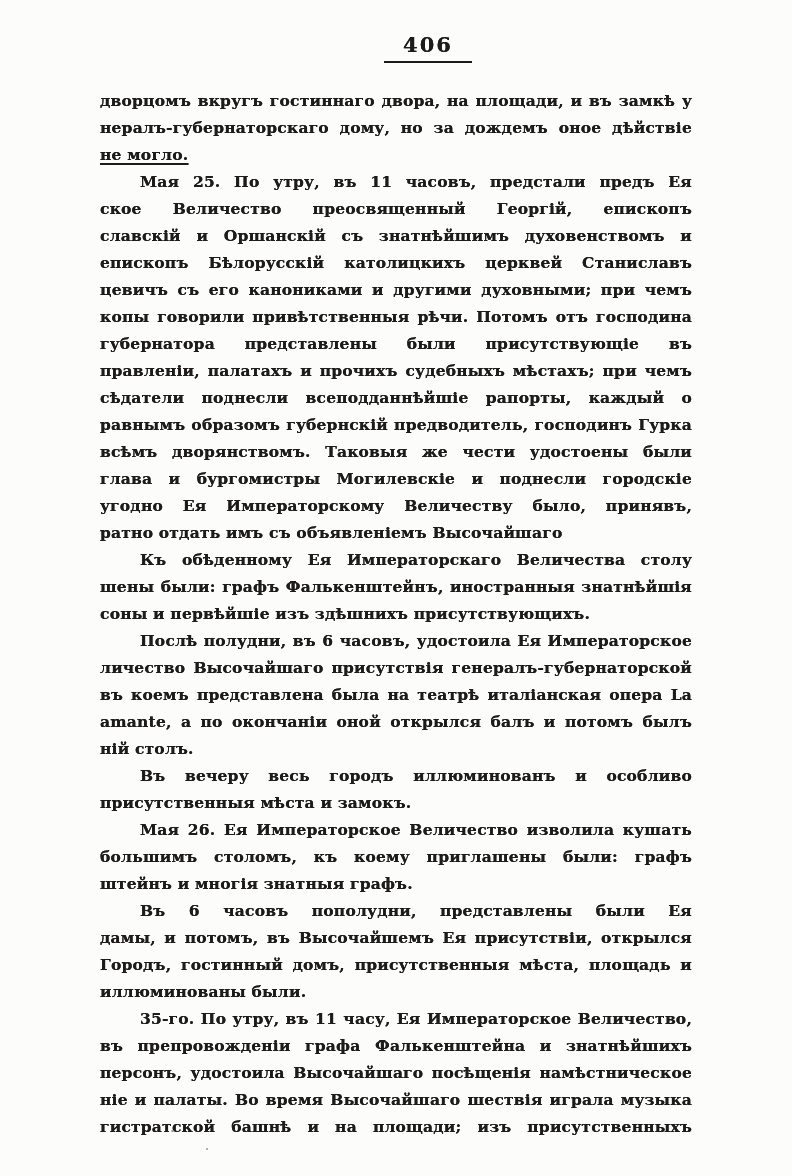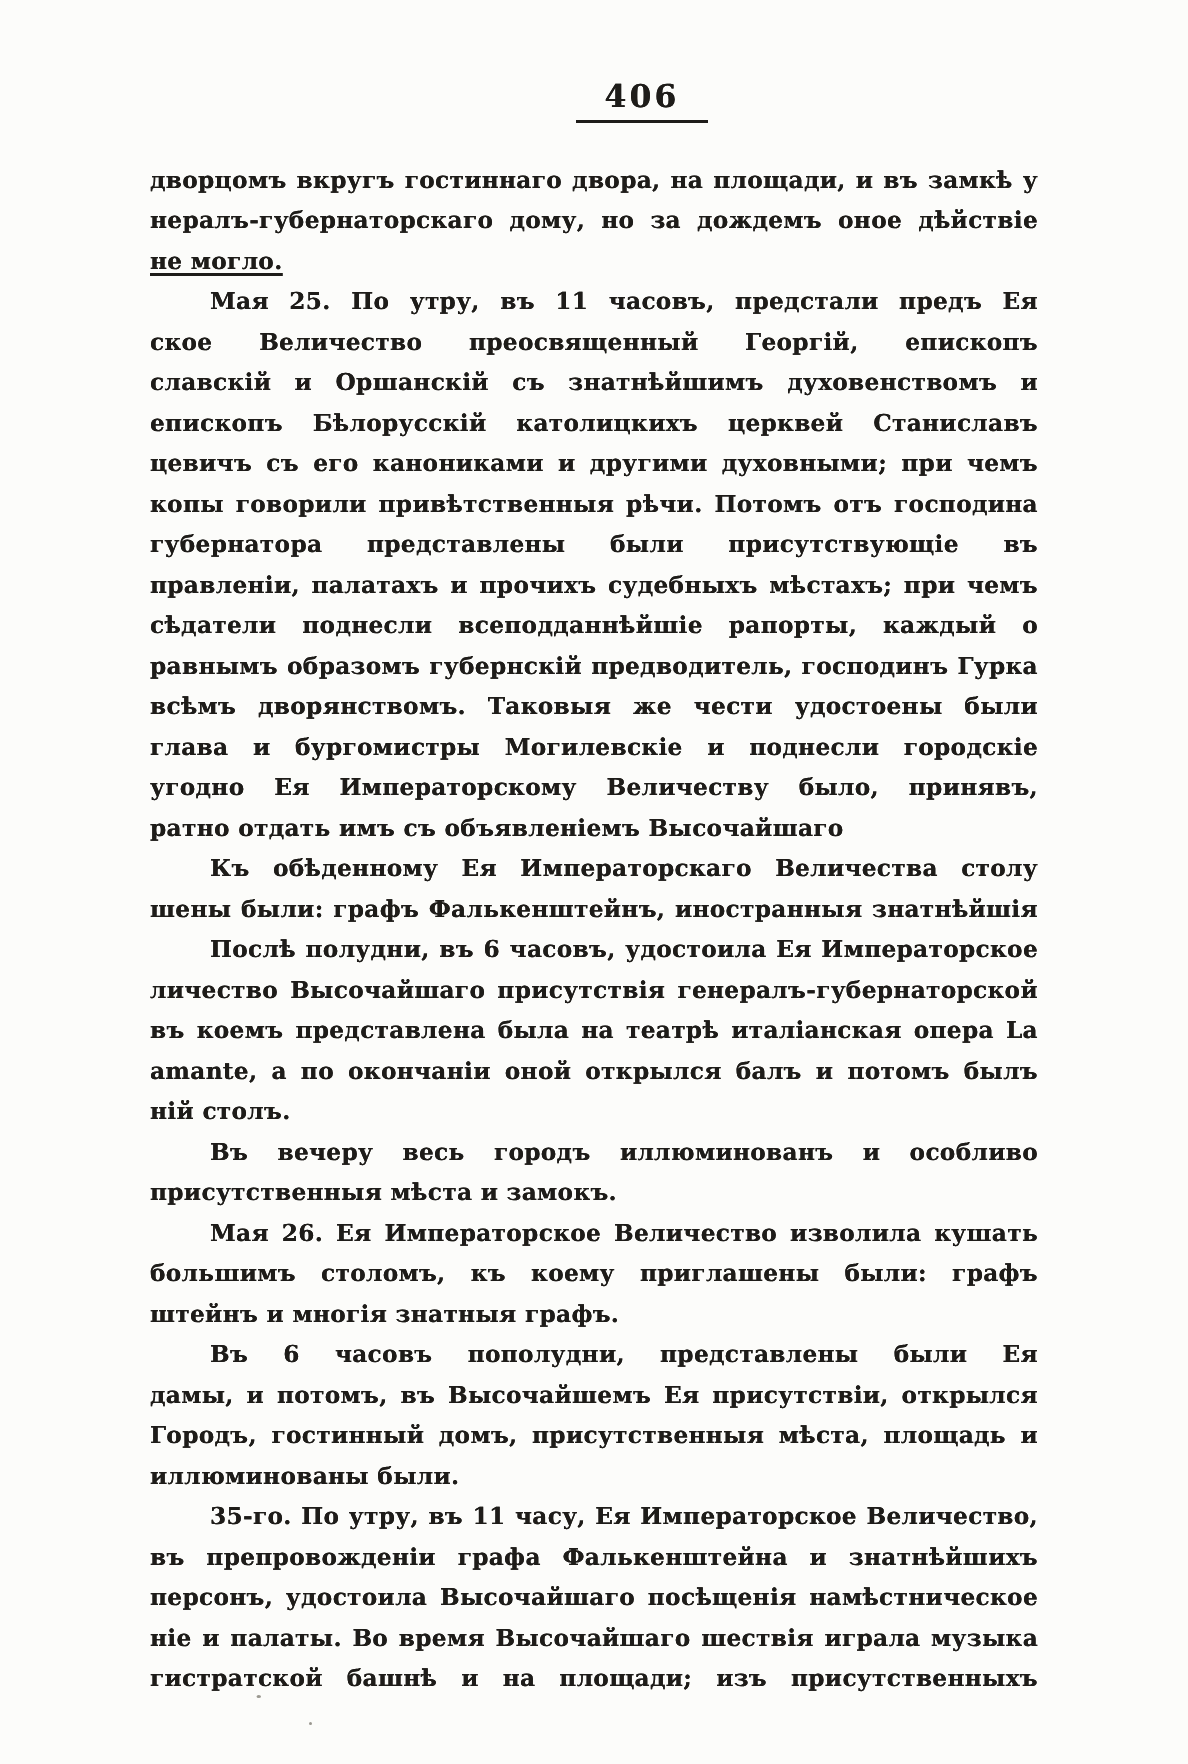--- a/index.html
+++ b/index.html
@@ -12,21 +12,21 @@
     width:792px;height:1176px;
     background:var(--paper);
     position:relative;
     overflow:hidden;
     font-family:"DejaVu Serif","Liberation Serif",serif;
     font-weight:700;
     color:var(--ink);
     text-shadow:0 0 0.3px currentColor;
   }
   .header{
-    padding-top:52px;
+    padding-top:33px;
     margin-left:100px;
     width:592px;
     text-align:center;
   }
   .pagenum-wrap{
     display:inline-block;
     transform:translateX(32px);
   }
   .pagenum{
     display:block;
@@ -106,20 +106,21 @@
         <div class="line"><span>сѣдатели поднесли всеподданнѣйшіе рапорты, каждый о своемъ мѣстѣ,</span></div>
         <div class="line"><span>равнымъ образомъ губернскій предводитель, господинъ Гурка со</span></div>
         <div class="line"><span>всѣмъ дворянствомъ. Таковыя же чести удостоены были городской</span></div>
         <div class="line"><span>глава и бургомистры Могилевскіе и поднесли городскіе ключи, кои</span></div>
         <div class="line"><span>угодно Ея Императорскому Величеству было, принявъ, повелѣть об-</span></div>
         <div class="line last"><span>ратно отдать имъ съ объявленіемъ Высочайшаго благоволенія.</span></div>
       </div>
       <div>
         <div class="line indent"><span>Къ обѣденному Ея Императорскаго Величества столу пригла-</span></div>
         <div class="line"><span>шены были: графъ Фалькенштейнъ, иностранныя знатнѣйшія пер-</span></div>
+        <div class="line last"><span>соны и первѣйшіе изъ здѣшнихъ присутствующихъ.</span></div>
       </div>
       <div>
         <div class="line indent"><span>Послѣ полудни, въ 6 часовъ, удостоила Ея Императорское Ве-</span></div>
         <div class="line"><span>личество Высочайшаго присутствія генералъ-губернаторской домъ,</span></div>
         <div class="line"><span>въ коемъ представлена была на театрѣ италіанская опера La finta</span></div>
         <div class="line"><span>amante, а по окончаніи оной открылся балъ и потомъ былъ вечер-</span></div>
         <div class="line last"><span>ній столъ.</span></div>
       </div>
       <div>
         <div class="line indent"><span>Въ вечеру весь городъ иллюминованъ и особливо гостинной дворъ,</span></div>

